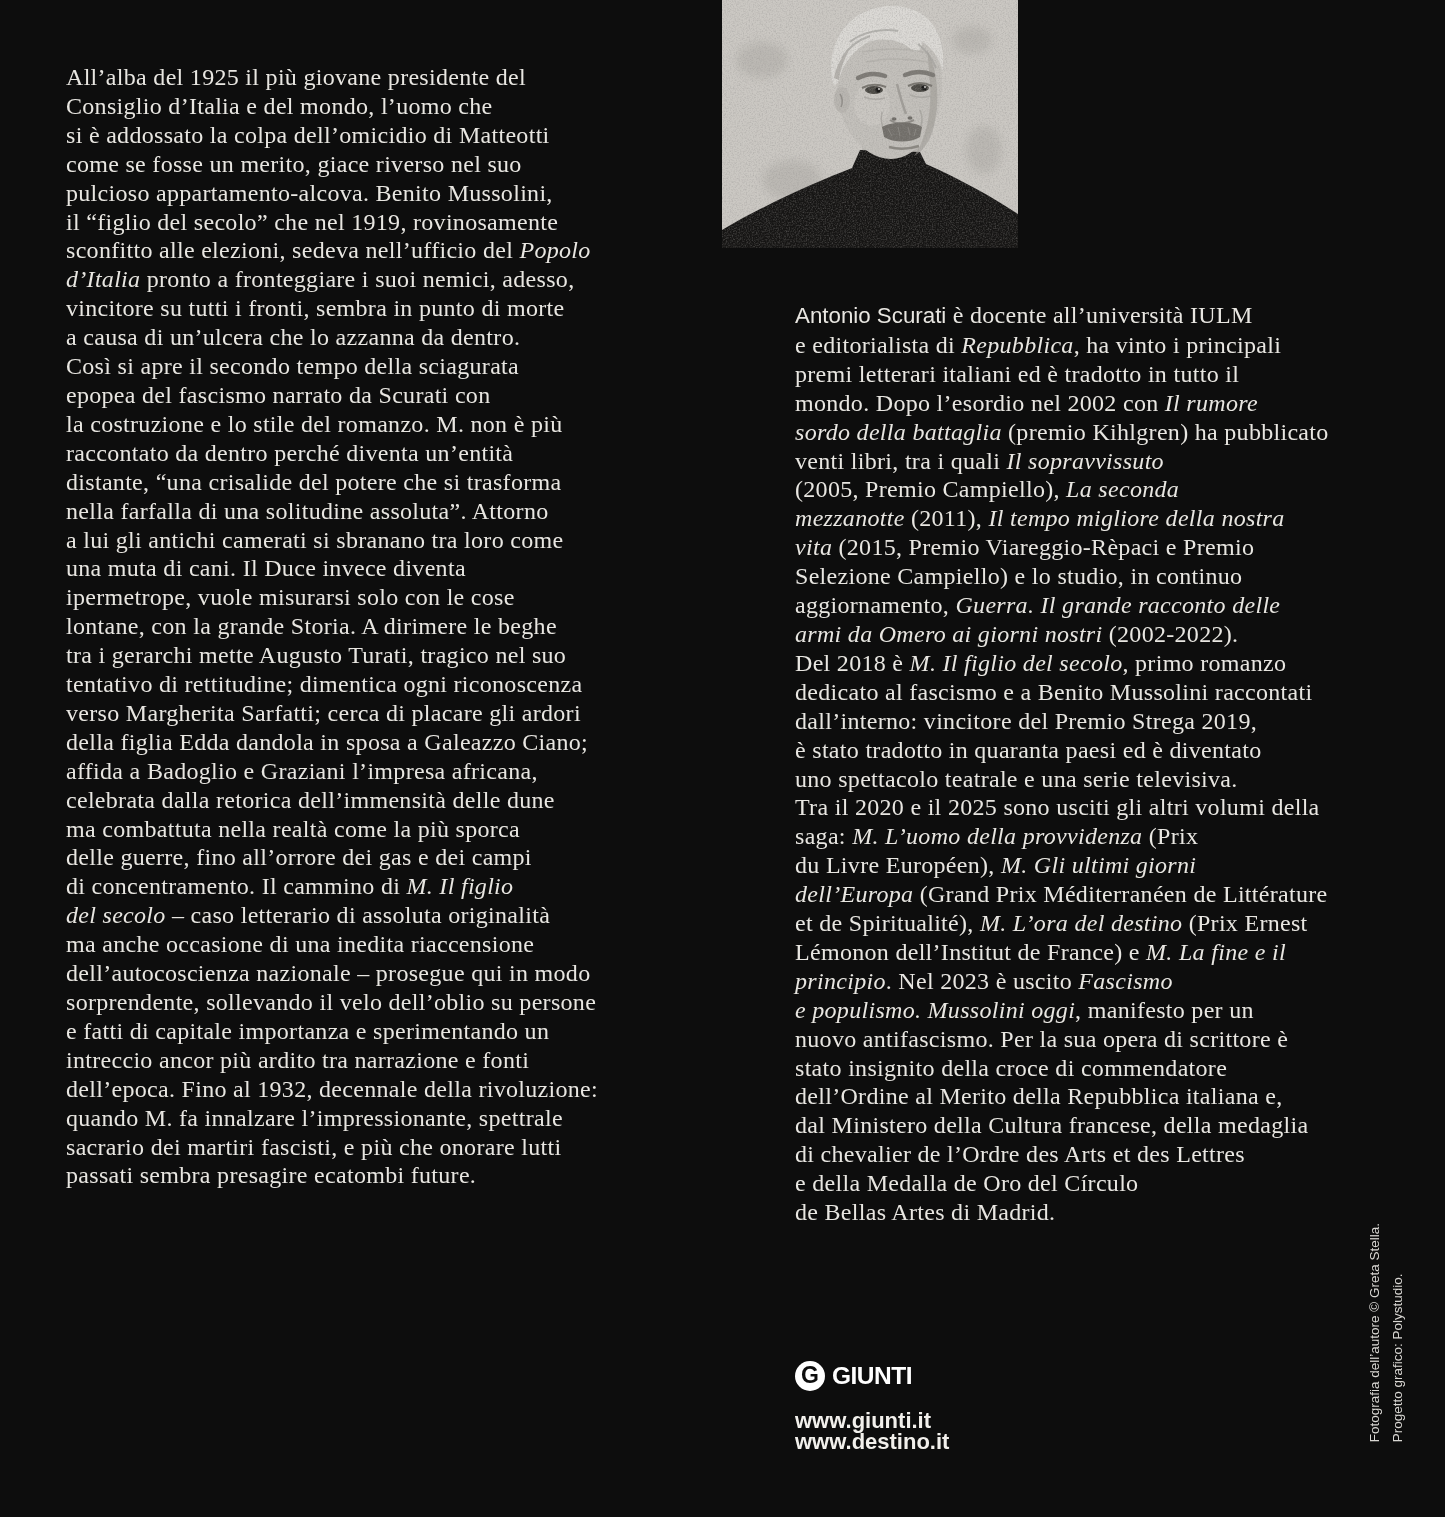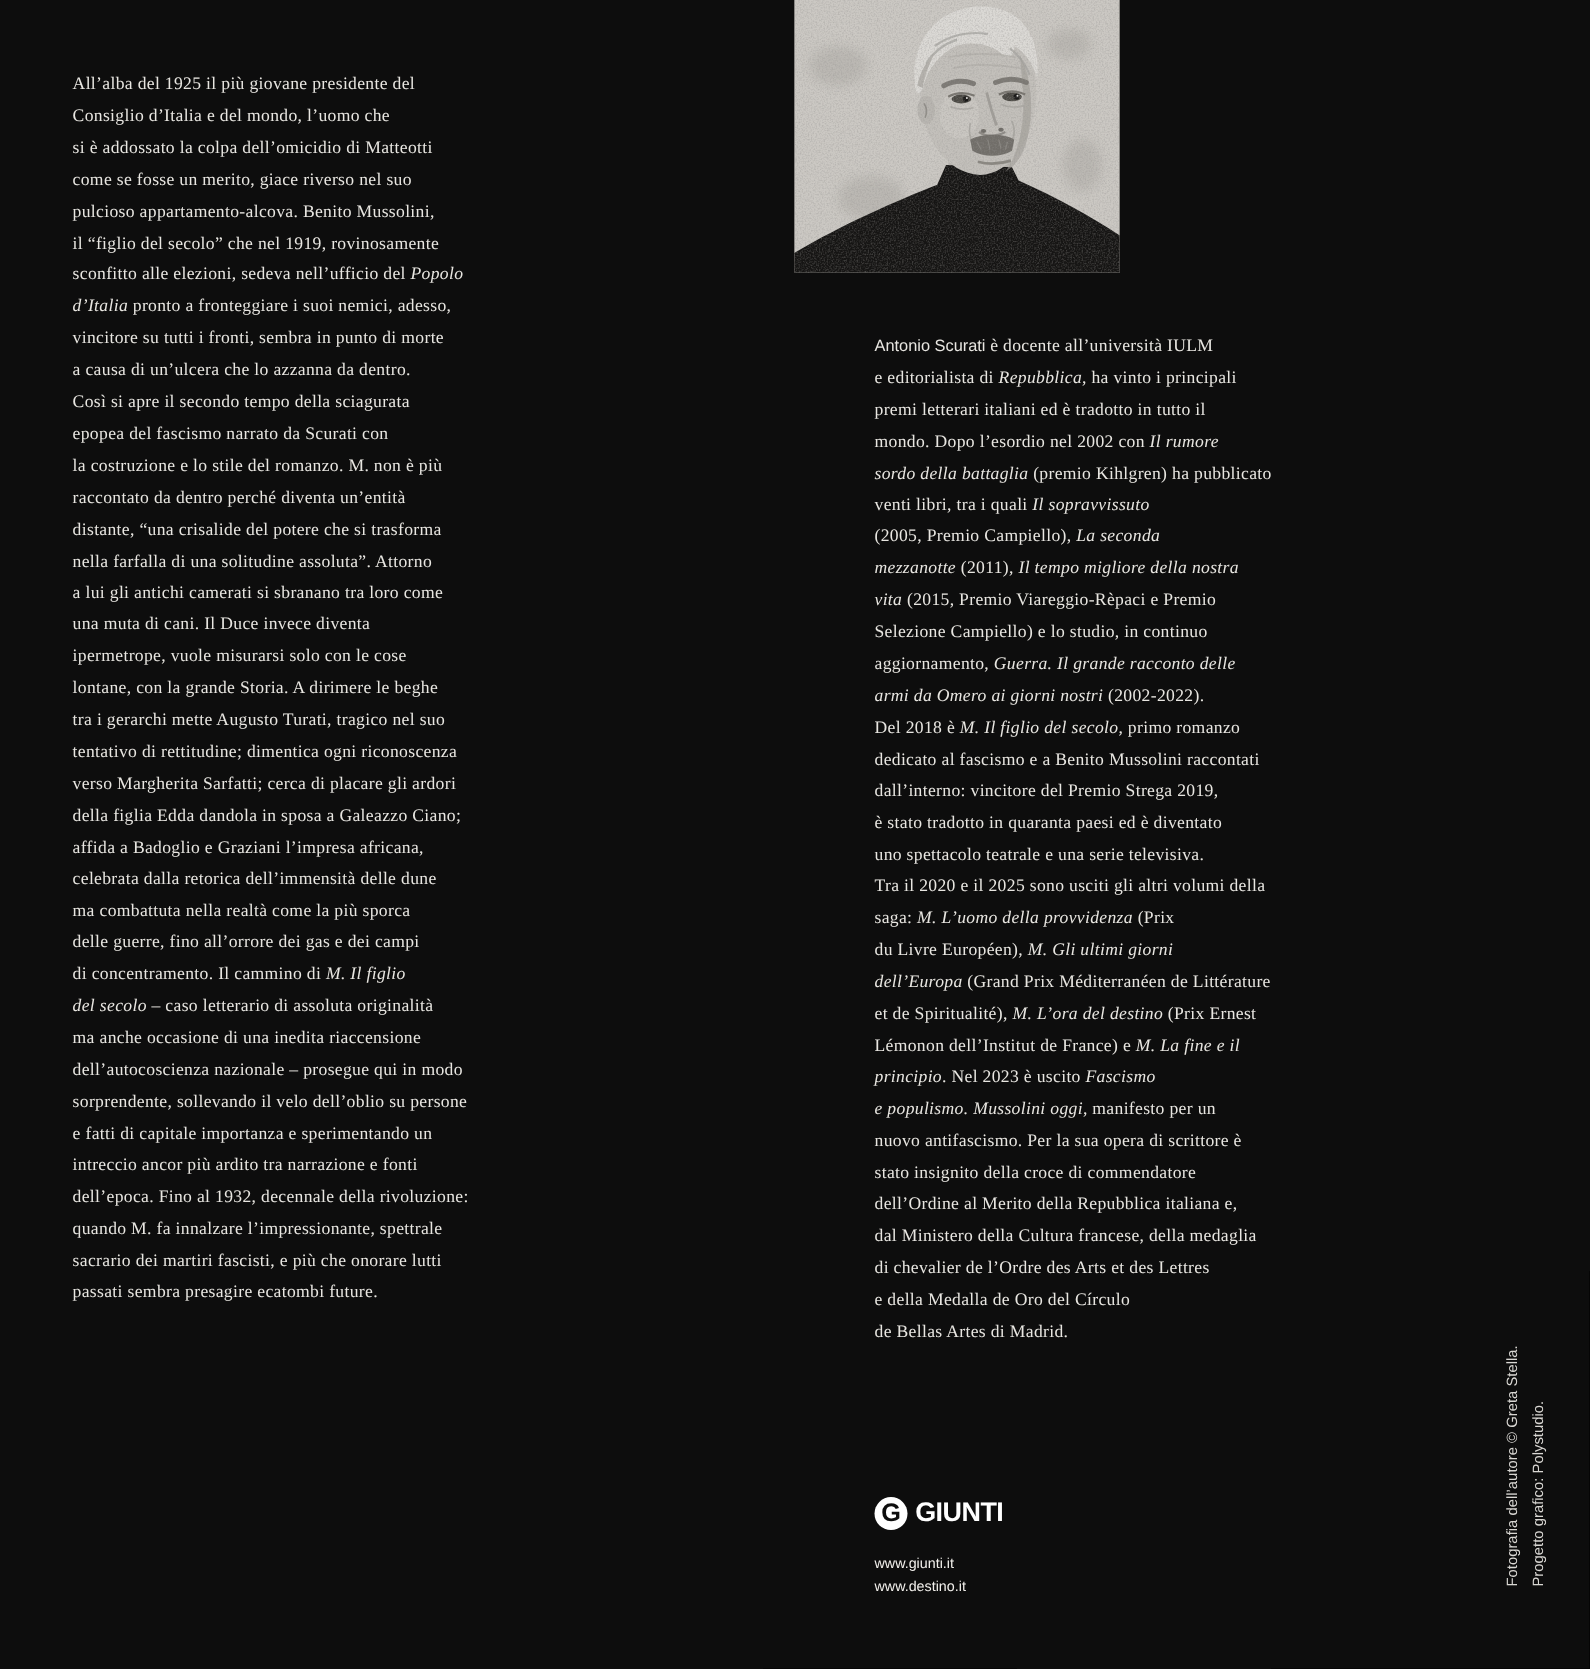--- a/index.html
+++ b/index.html
@@ -7,21 +7,21 @@
     position:relative;
     width:1445px;height:1517px;
     background:#0d0d0d;
     overflow:hidden;
     font-family:"Liberation Serif", serif;
     color:#e8e6e1;
   }
   .richtext{
     position:absolute;
     white-space:pre;
-    font-size:16px;
+    font-size:24px;
     line-height:28.9px;
     letter-spacing:0.3px;
     color:#e8e6e1;
   }
   .richtext i{}
   .richtext b{
     font-family:"Liberation Sans", sans-serif;
     font-weight:400;
     font-size:0.93em;
     letter-spacing:0;
@@ -44,21 +44,21 @@
     margin-right:7px;
   }
   .logo-g{transform:translateY(-1px);}
   .logo-text{
     font-family:"Liberation Sans", sans-serif;
     font-weight:700;font-size:24.5px;color:#ffffff;
     letter-spacing:-0.5px;
     text-align:right;
   }
   .urls{margin-top:19px;font-family:"Liberation Sans", sans-serif;
-    font-weight:400;font-size:13px;line-height:20.5px;color:#f2f0ec;}
+    font-weight:700;font-size:22px;line-height:20.5px;color:#f2f0ec;}
   .credits{
     position:absolute;right:36px;top:1177px;
     transform:rotate(-90deg);transform-origin:100% 100%;
     white-space:nowrap;
     font-family:"Liberation Sans", sans-serif;
     font-size:13.5px;line-height:23px;color:#d9d7d3;
     text-align:left;
   }
 </style>
 </head>

